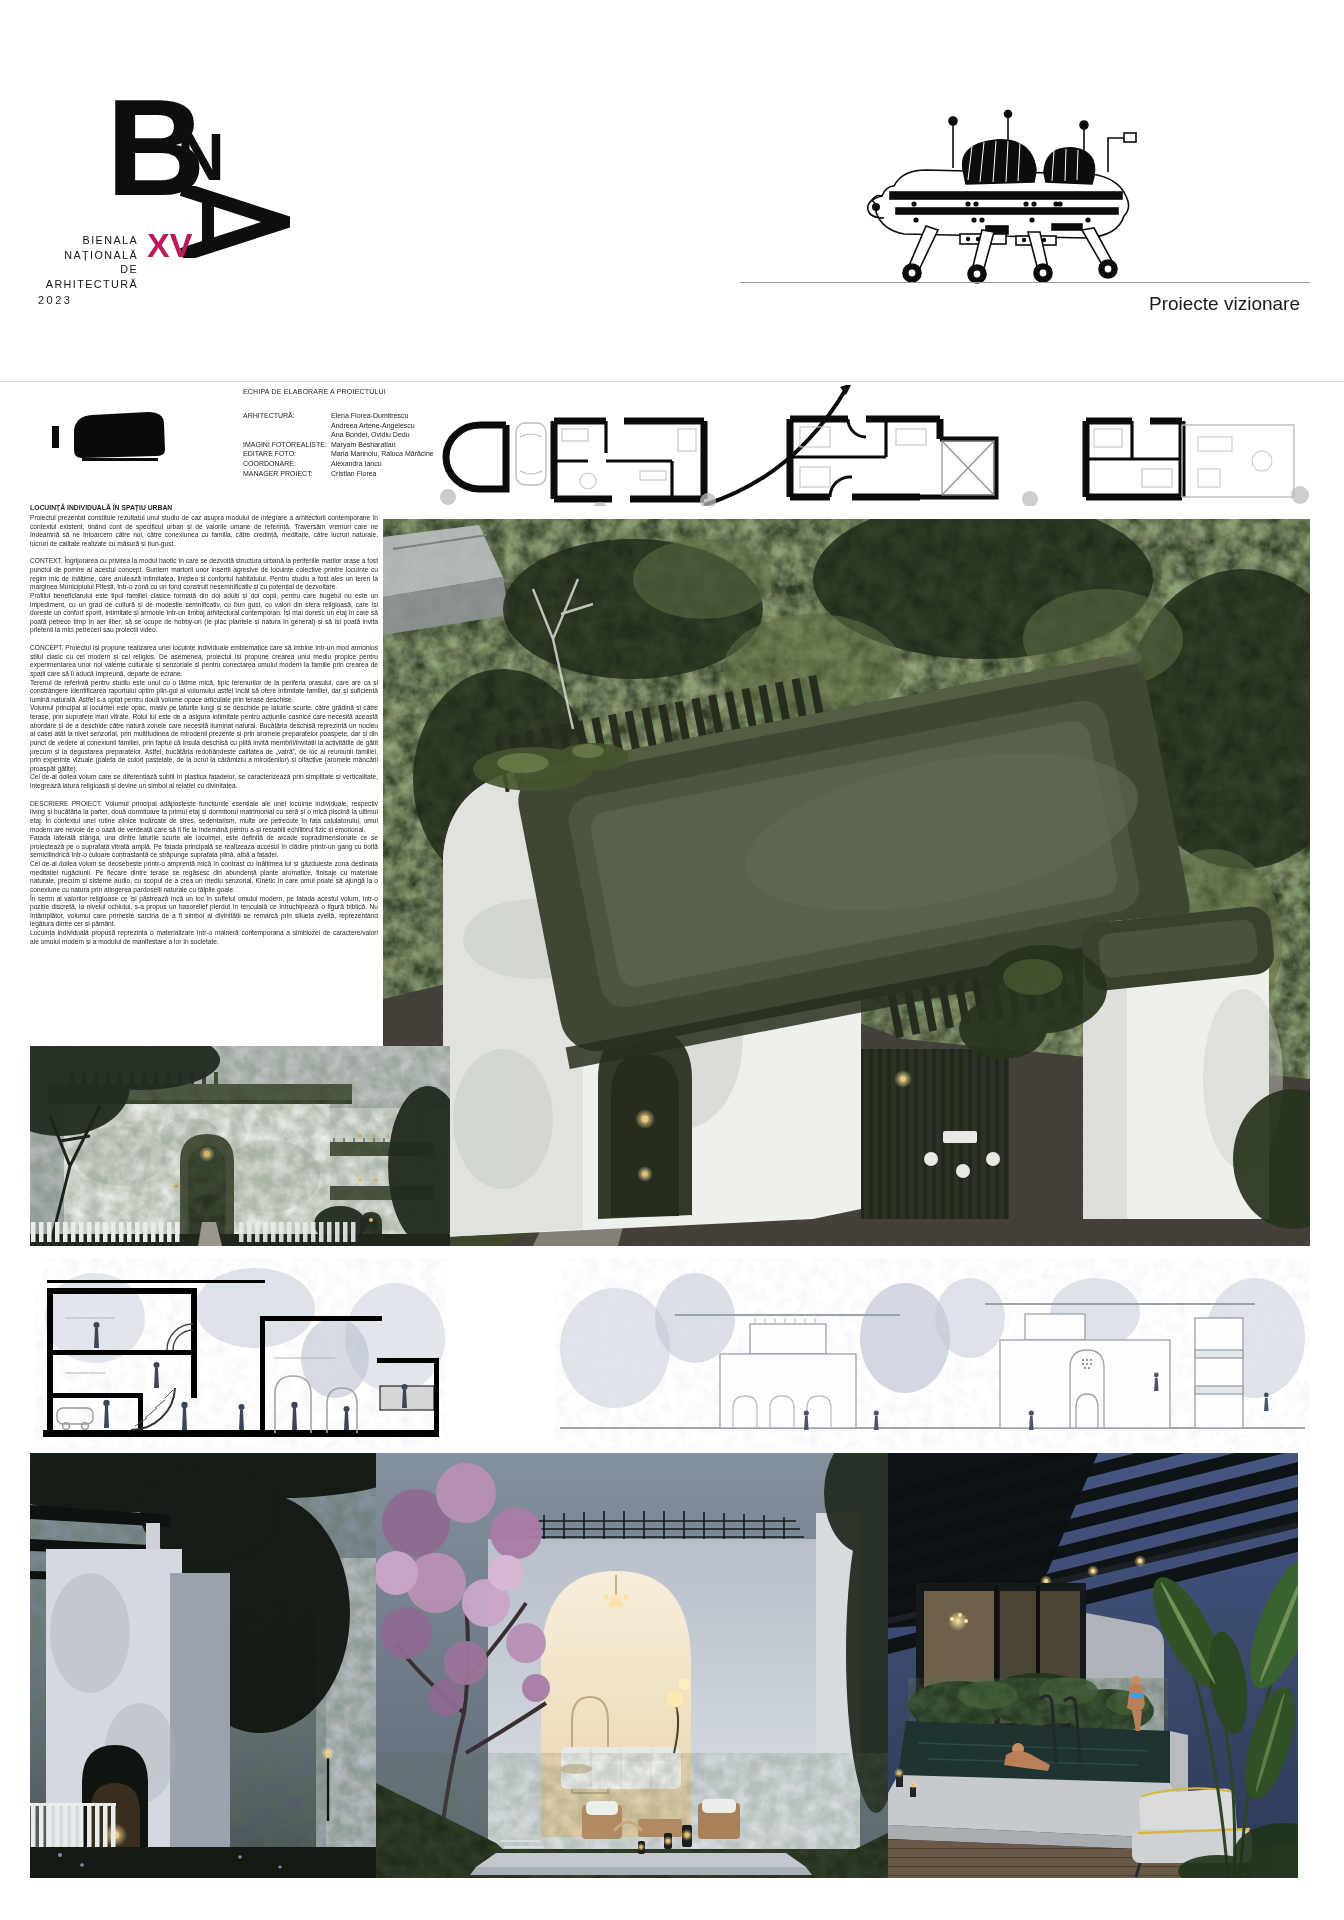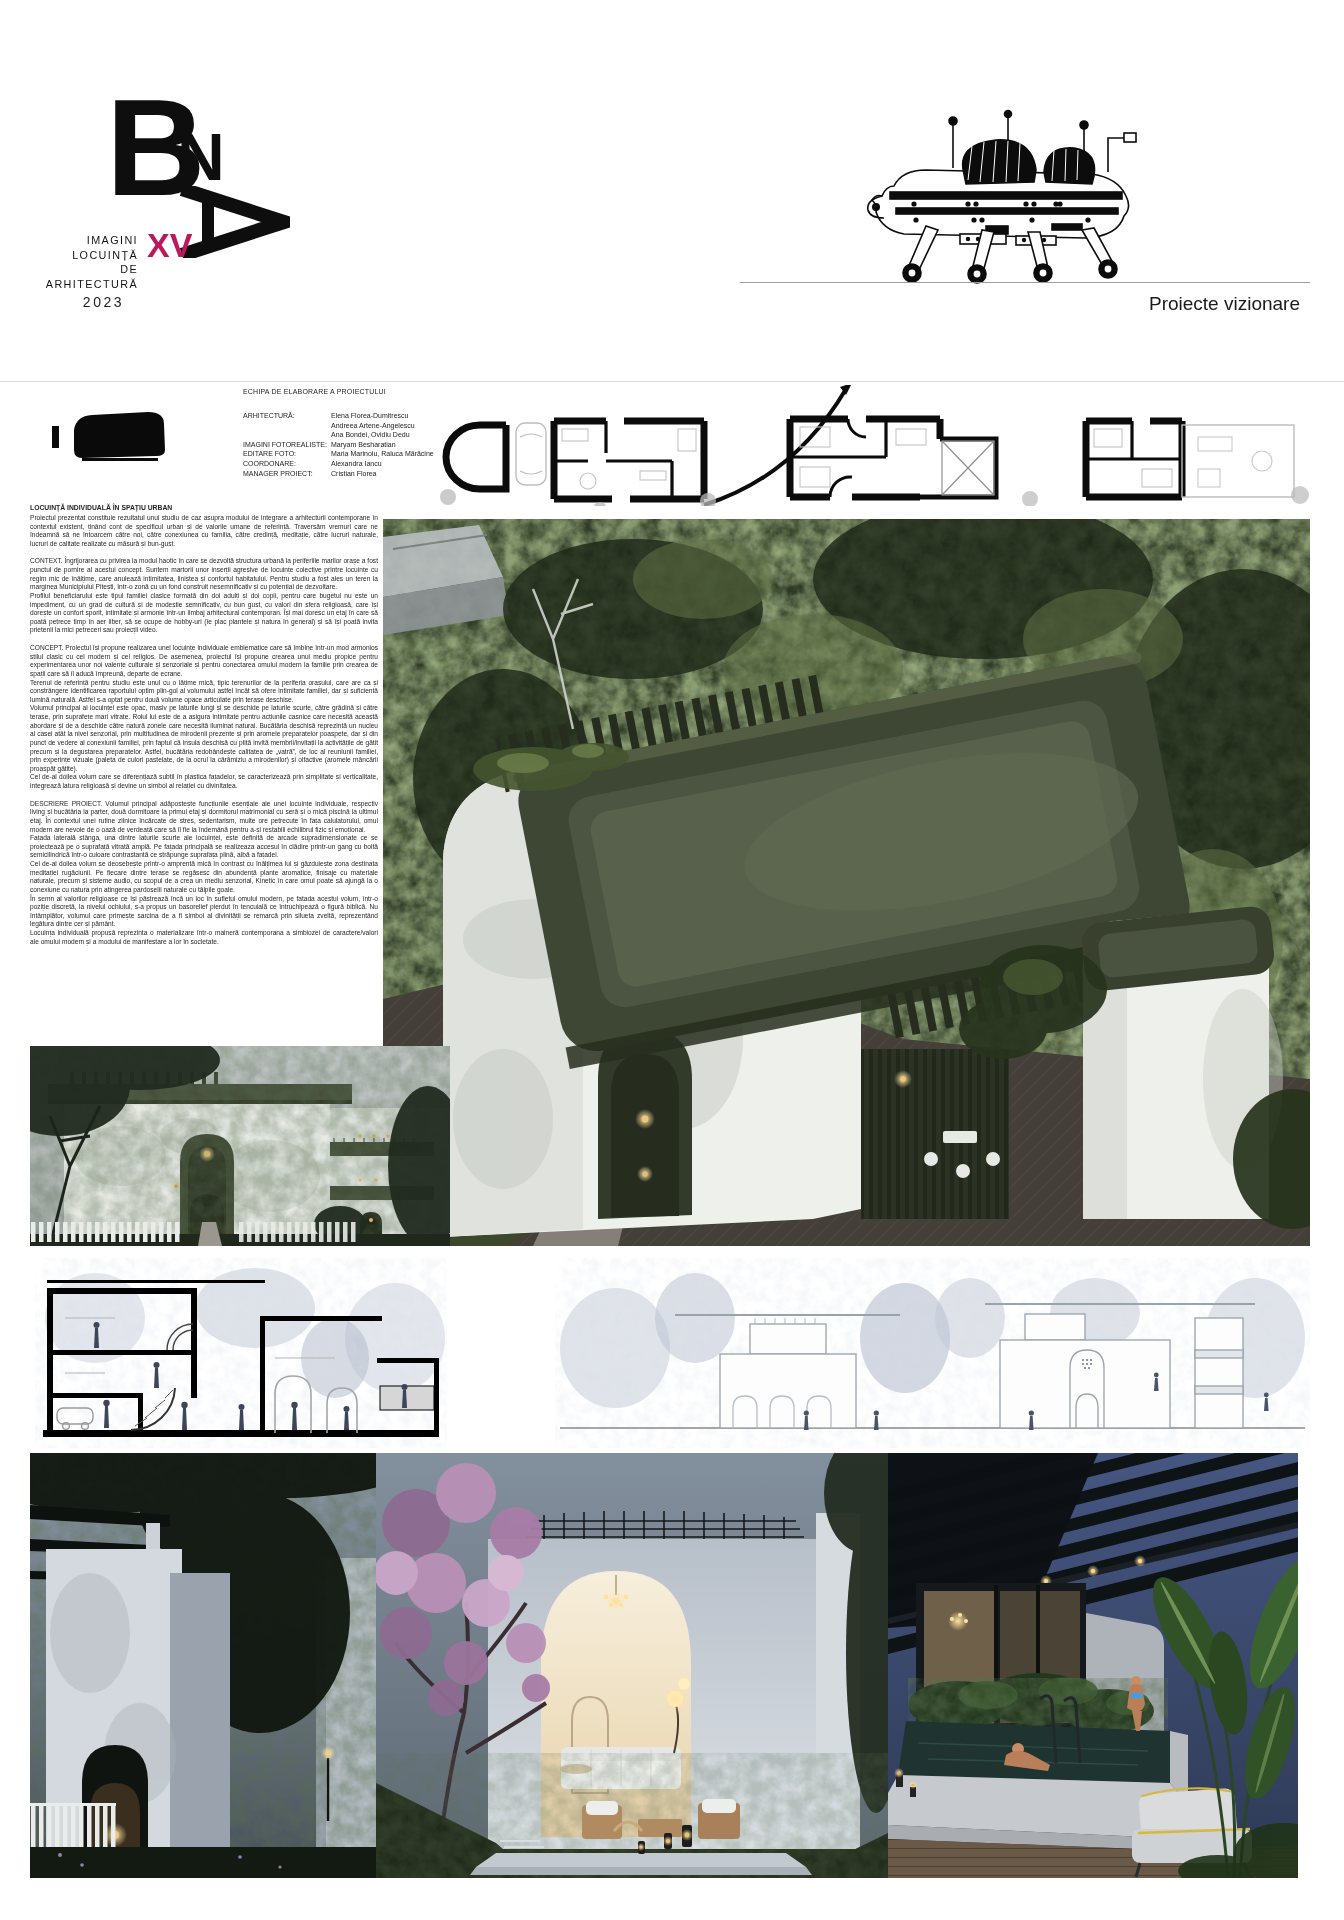--- a/index.html
+++ b/index.html
@@ -6,21 +6,21 @@
   .board{position:relative;width:1344px;height:1920px;background:#ffffff;overflow:hidden;
          font-family:"Liberation Sans",sans-serif;color:#1c1c1c;}
   .abs{position:absolute;}
 
   
   .logo-b{left:106px;top:78px;font-size:138px;font-weight:700;line-height:1;color:#0e0e0e;letter-spacing:-4px;}
   .logo-n{left:177px;top:124px;font-size:66px;font-weight:700;line-height:1;color:#0e0e0e;}
   .logo-arrow{left:178px;top:186px;}
   .logo-stack{left:38px;top:233px;width:100px;text-align:right;font-size:10.8px;line-height:14.6px;
               letter-spacing:1.4px;color:#141414;}
-  .logo-year{left:38px;top:294px;width:86px;text-align:right;font-size:14px;letter-spacing:2.5px;color:#222;}
+  .logo-year{left:38px;top:294px;width:86px;font-size:11px;letter-spacing:2.5px;color:#222;}
   .edition-xv{left:147px;top:226px;font-size:34px;font-weight:700;}
   .header-rule{left:740px;top:282px;width:570px;height:1px;background:#9d9d9d;}
   .category{left:1000px;top:293px;width:300px;text-align:right;font-size:19px;color:#1b1b1b;}
 
   .top-divider{left:0;top:381px;width:1344px;height:1px;background:#d9d9d9;}
 
   
   .credits{left:243px;top:388px;font-size:7px;color:#222;width:260px;}
   .credits .heading{margin:0 0 16px 0;letter-spacing:.2px;}
   .credit-row{display:flex;line-height:9.6px;}
@@ -80,22 +80,22 @@
     </defs>
   </svg>
 
   <div class="abs logo-b">B</div>
   <div class="abs logo-n">N</div>
   <svg class="abs logo-arrow" width="112" height="72" viewBox="0 0 112 72">
     <path d="M4 3 L106 36 L4 69" fill="none" stroke="#0e0e0e" stroke-width="14"></path>
     <line x1="30" y1="12" x2="30" y2="60" stroke="#0e0e0e" stroke-width="12"></line>
   </svg>
   <div class="abs logo-stack">
-    <div>IMAGINI</div>
-    <div>LOCUINȚĂ</div>
+    <div>BIENALA</div>
+    <div>NAȚIONALĂ</div>
     <div>DE</div>
     <div>ARHITECTURĂ</div>
   </div>
   <div class="abs logo-year">2023</div>
   <div class="abs edition-xv" style="color:#be185d;">XV</div>
 
   <svg class="abs" style="left:856px;top:108px;" width="290" height="176" viewBox="0 0 290 176">
     <g stroke="#0c0c0c" fill="#ffffff" stroke-width="1.6">
 
       <line x1="97" y1="60" x2="97" y2="16"></line>

